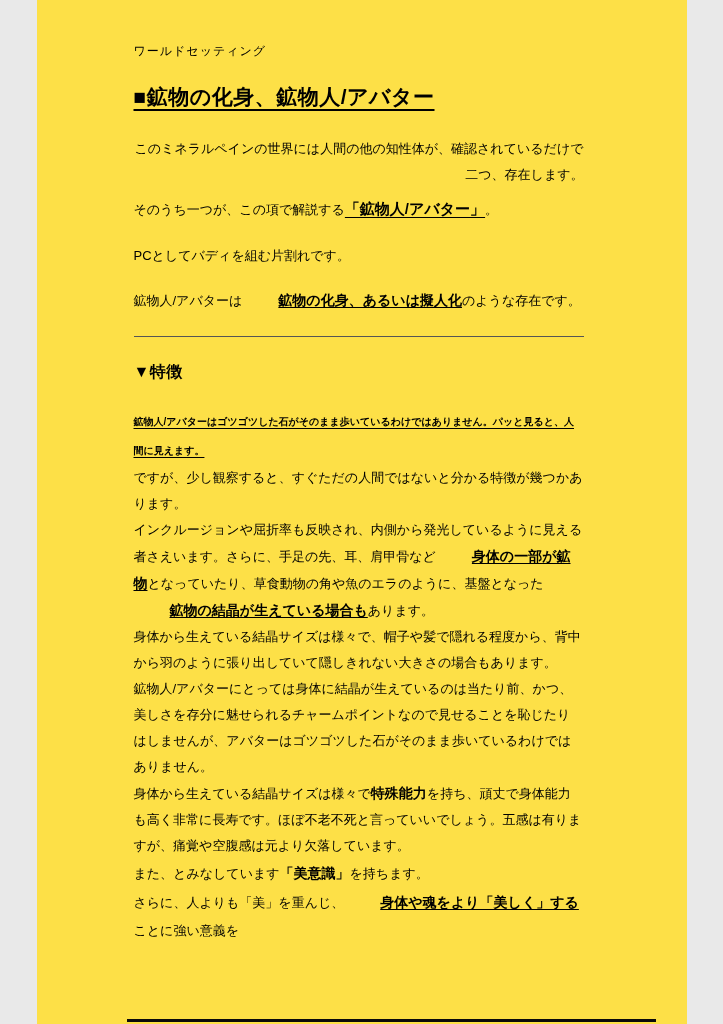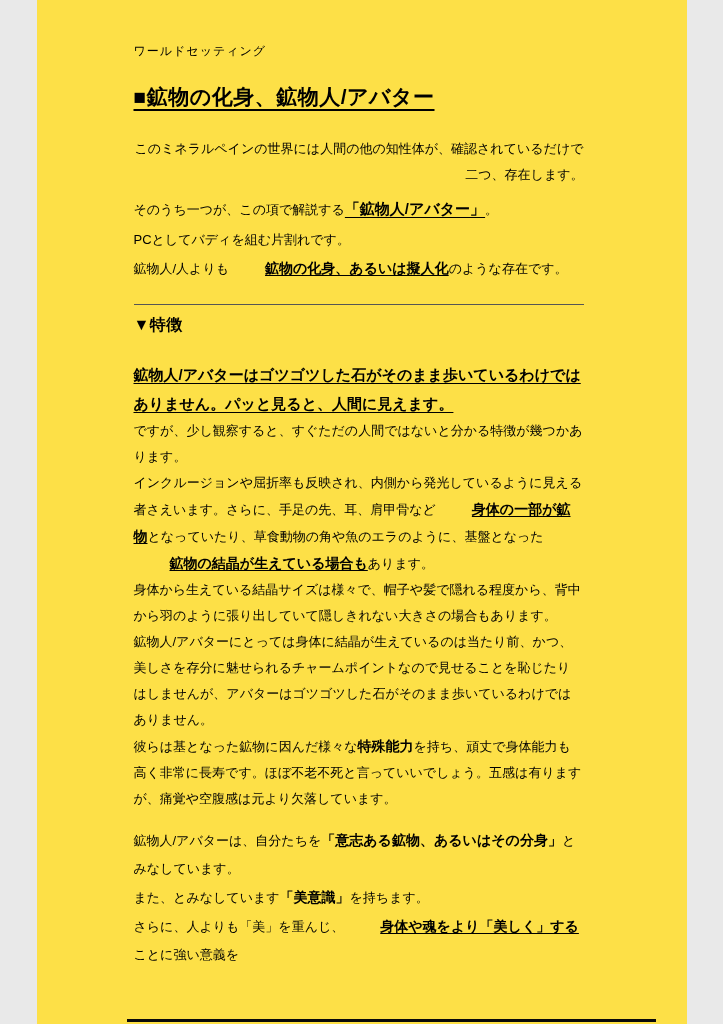--- a/index.html
+++ b/index.html
@@ -14,30 +14,30 @@
     color:#000;
     overflow:hidden;
   }
   .doc-header { font-size:12px; line-height:14px; letter-spacing:1px; }
   .doc-title {
     margin:24px 0 0; font-size:21px; line-height:30px; font-weight:bold;
     text-decoration:underline; text-decoration-thickness:1.5px; text-underline-offset:5px;
     letter-spacing:0.5px;
   }
   .sec-heading { margin:30px 0 0; font-size:16px; line-height:22px; font-weight:600; letter-spacing:0.5px; }
-  .sec-heading.features { margin-top:9px; }
+  .sec-heading.features { margin-top:24px; }
   p { margin:0; font-size:13px; line-height:26px; word-break:break-all; }
   .p-first { margin-top:24px;text-align:right; }
   .gap-s { margin-top:6px; }
-  .gap-xs { margin-top:2px; }
+  .gap-xs { margin-top:18px; }
   .gap-m { margin-top:22px; }
   .gap-before-last { margin-top:14px; }
   .tall { line-height:30px; }
   .lead {
-    margin-top:24px; font-size:15px; line-height:29px; font-weight:bold;
+    margin-top:24px; font-size:10px; line-height:29px; font-weight:bold;
     text-decoration:underline; text-underline-offset:3px;
   }
   .mid { line-height:28px; }
   .em-xl { font-size:15px; font-weight:bold; text-decoration:underline; text-underline-offset:3px; }
   .em-u  { font-size:14px; font-weight:bold; text-decoration:underline; text-underline-offset:2px;padding-left:36px; }
   .em-b  { font-size:14px; font-weight:bold; }
   .divider {
     border:none; border-top:1px solid #555;
     margin:22px 0 0; width:100%; height:0;
   }
@@ -55,42 +55,41 @@
   <h1 class="doc-title">■鉱物の化身、鉱物人/アバター</h1>
 
   <section>
 
     <p class="p-first">このミネラルペインの世界には人間の他の知性体が、確認されているだけで二つ、存在します。</p>
 
     <p class="gap-s tall"><span>そのうち一つが、この項で解説する</span><span class="em-xl">「鉱物人/アバター」</span><span>。</span></p>
 
     <p class="gap-xs">PCとしてバディを組む片割れです。</p>
 
-    <p class="gap-xs"><span>鉱物人/人よりも</span><span class="em-u">鉱物の化身、あるいは擬人化</span><span>のような存在です。</span></p>
+    <p class="gap-xs"><span>鉱物人/アバターは</span><span class="em-u">鉱物の化身、あるいは擬人化</span><span>のような存在です。</span></p>
   </section>
 
   <hr class="divider">
 
   <section>
     <h2 class="sec-heading features">▼特徴</h2>
 
     <p class="lead">鉱物人/アバターはゴツゴツした石がそのまま歩いているわけではありません。パッと見ると、人間に見えます。</p>
 
     <p>ですが、少し観察すると、すぐただの人間ではないと分かる特徴が幾つかあります。</p>
 
 
     <p><span>インクルージョンや屈折率も反映され、内側から発光しているように見える者さえいます。さらに、手足の先、耳、肩甲骨など</span><span class="em-u">身体の一部が鉱物</span><span>となっていたり、草食動物の角や魚のエラのように、基盤となった</span><span class="em-u">鉱物の結晶が生えている場合も</span><span>あります。</span></p>
 
     <p>身体から生えている結晶サイズは様々で、帽子や髪で隠れる程度から、背中から羽のように張り出していて隠しきれない大きさの場合もあります。</p>
 
     <p>鉱物人/アバターにとっては身体に結晶が生えているのは当たり前、かつ、美しさを存分に魅せられるチャームポイントなので見せることを恥じたりはしませんが、アバターはゴツゴツした石がそのまま歩いているわけではありません。</p>
 
-    <p><span>彼らは基となった鉱物に因んだ様々な</span><span class="em-b">特殊能力</span><span>を持ち、頑丈で身体能力も高く非常に長寿です。ほぼ不老不死と言っていいでしょう。五感は有りますが、痛覚や空腹感は元より欠落しています。</span></p>
+    <p><span>身体から生えている結晶サイズは様々で</span><span class="em-b">特殊能力</span><span>を持ち、頑丈で身体能力も高く非常に長寿です。ほぼ不老不死と言っていいでしょう。五感は有りますが、痛覚や空腹感は元より欠落しています。</span></p>
 
-    <p class="gap-before-last mid"><span>鉱物人/アバターは、自分たちを</span><span class="em-b">「意志ある鉱物、あるいはその分身」</span><span>とみなしています。</span></p>
 
     <p class="mid"><span>また、とみなしています</span><span class="em-b">「美意識」</span><span>を持ちます。</span></p>
 
     <p class="mid"><span>さらに、人よりも「美」を重んじ、</span><span class="em-u">身体や魂をより「美しく」する</span><span>ことに強い意義を</span></p>
   </section>
 
   <div class="page-bottom-rule"></div>
 
 </div>
 

